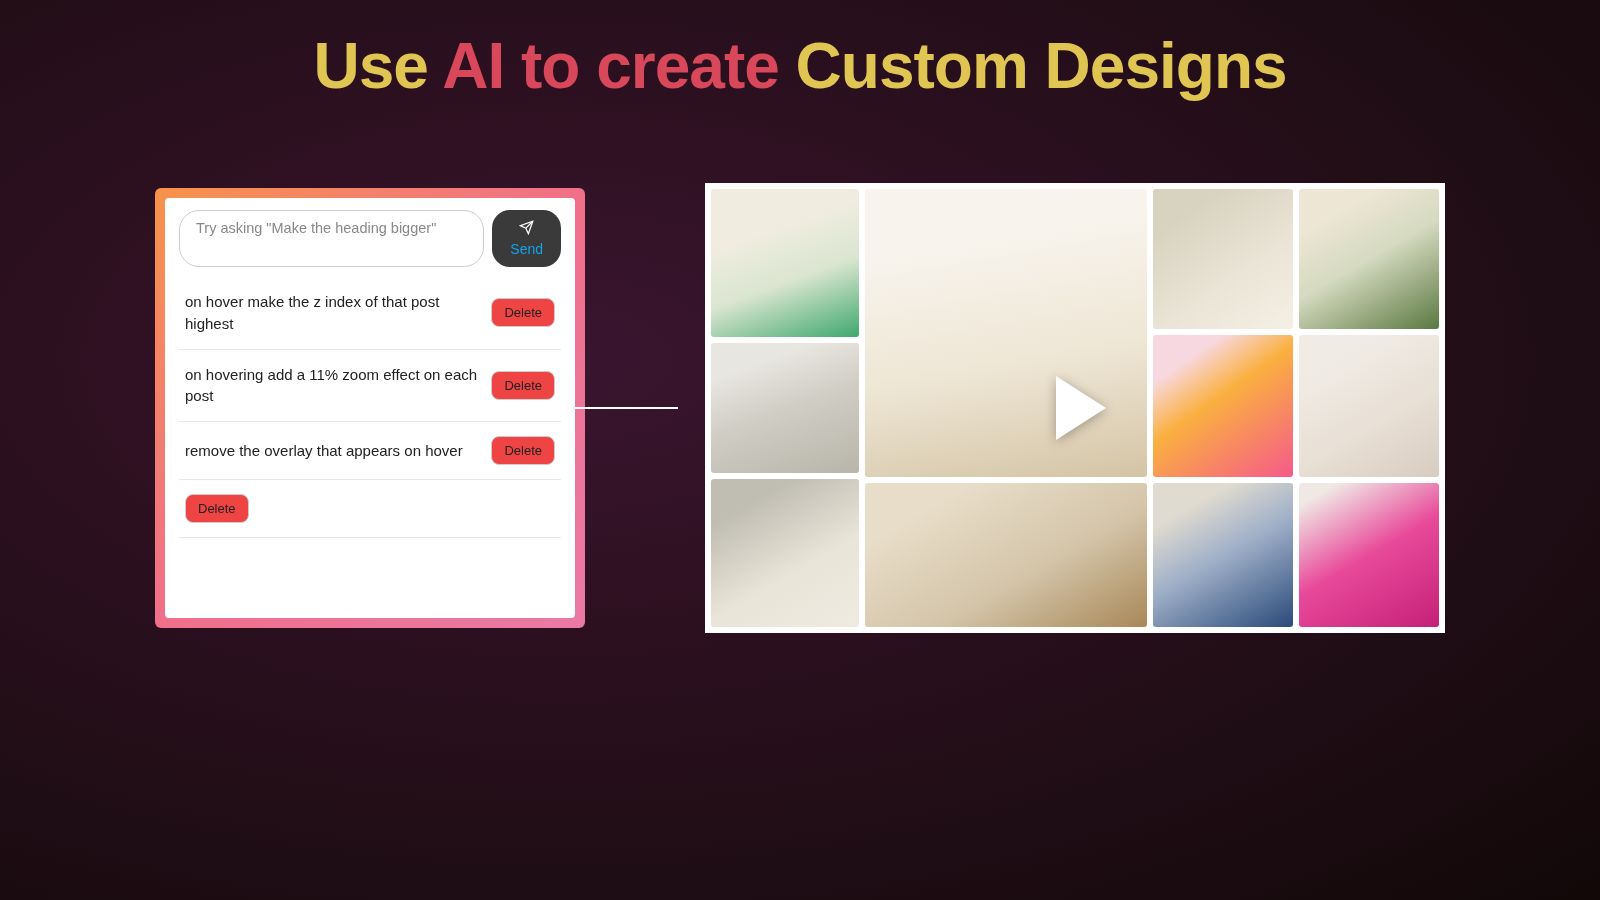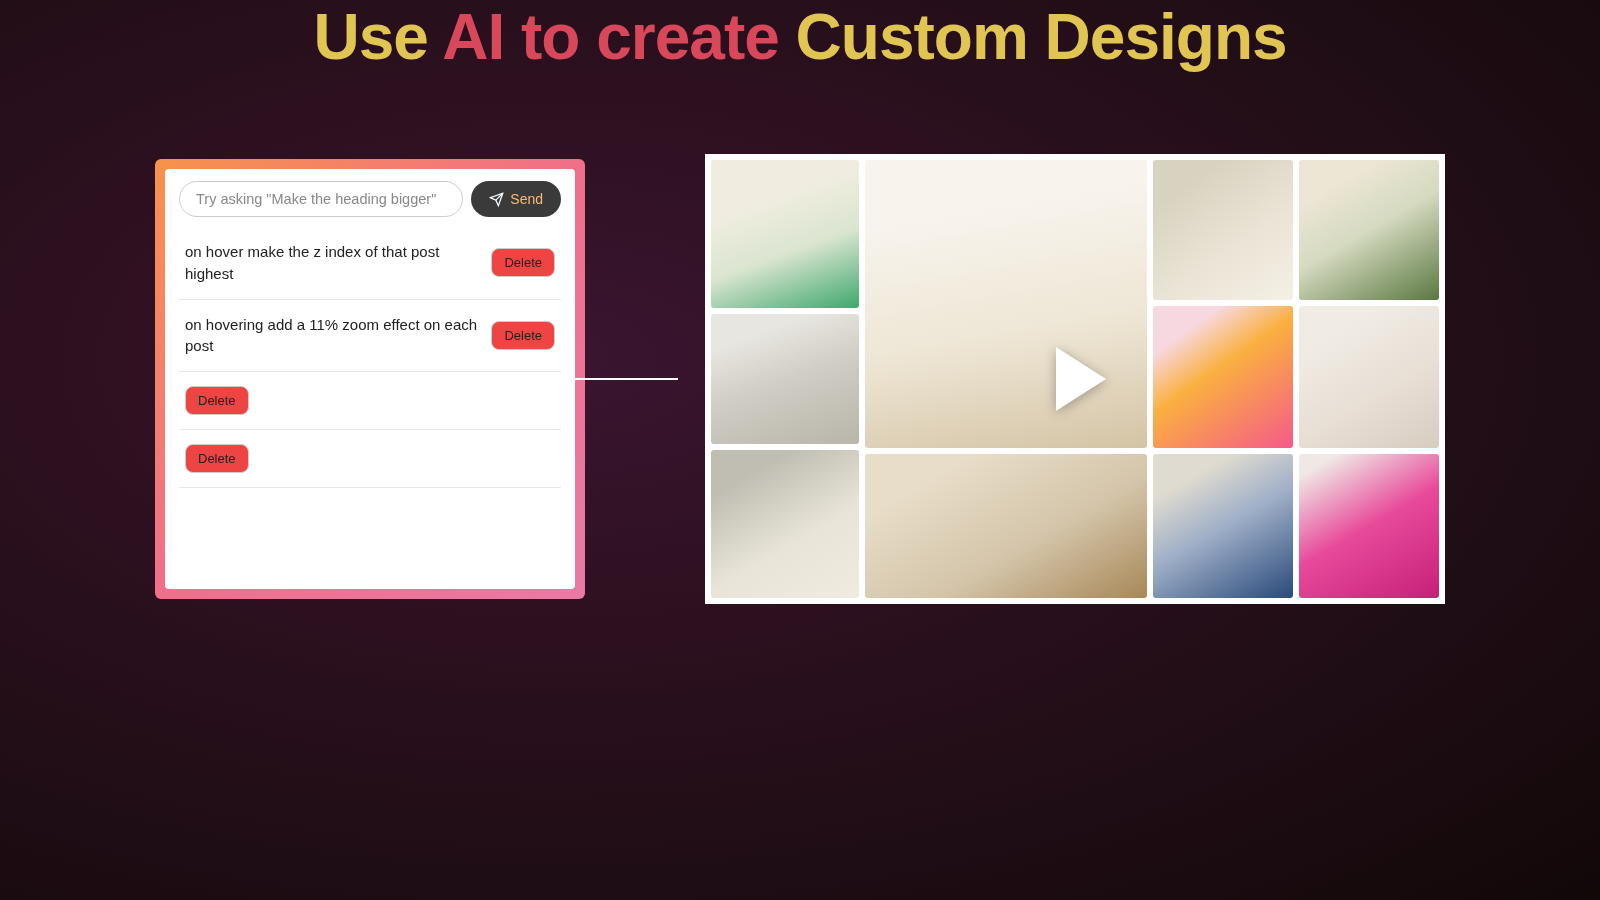--- a/index.html
+++ b/index.html
@@ -9,20 +9,21 @@
       background: radial-gradient(ellipse at 35% 40%, #3a1530 0%, #2d1020 35%, #1e0d14 70%, #120808 100%);
       font-family: -apple-system, BlinkMacSystemFont, "Segoe UI", Arial, sans-serif;
       overflow: hidden;
       position: relative;
     }
     .title {
       text-align: center;
       font-size: 64px;
       font-weight: 800;
       letter-spacing: -1px;
+      margin-top: 29px;
     }
     .title .yellow { color: #e0c552; }
     .title .red { color: #d8485a; }
     
     .content {
       display: flex;
       align-items: center;
       justify-content: center;
       margin-top: 80px;
       gap: 0;
@@ -55,30 +56,31 @@
       flex: 1;
       border: 1.5px solid #ccc;
       border-radius: 20px;
       padding: 9px 16px;
       font-size: 14.5px;
       color: #888;
       background: #fff;
     }
     .send-btn {
       background: #3a3a3a;
-      color: #fdba74;
+      color: #0ea5e9;
       border: none;
       border-radius: 18px;
       padding: 10px 18px;
       display: flex;
       align-items: center;
       gap: 6px;
       font-size: 14px;
       font-weight: 500;
       cursor: pointer;
+      flex-direction: column;
     }
     .send-icon {
       width: 15px;
       height: 15px;
     }
     .prompt-list {
       flex: 1;
     }
     .prompt-item {
       display: flex;
@@ -201,20 +203,21 @@
       <div class="prompt-list">
         <div class="prompt-item">
           <span class="prompt-text">on hover make the z index of that post highest</span>
           <button class="delete-btn">Delete</button>
         </div>
         <div class="prompt-item">
           <span class="prompt-text">on hovering add a 11% zoom effect on each post</span>
           <button class="delete-btn">Delete</button>
         </div>
         <div class="prompt-item">
+          <span class="prompt-text">remove the overlay that appears on hover</span>
           <button class="delete-btn">Delete</button>
         </div>
         <div class="prompt-item">
           <button class="delete-btn">Delete</button>
         </div>
       </div>
     </div>
   </div>
 
   <div class="connector"></div>

